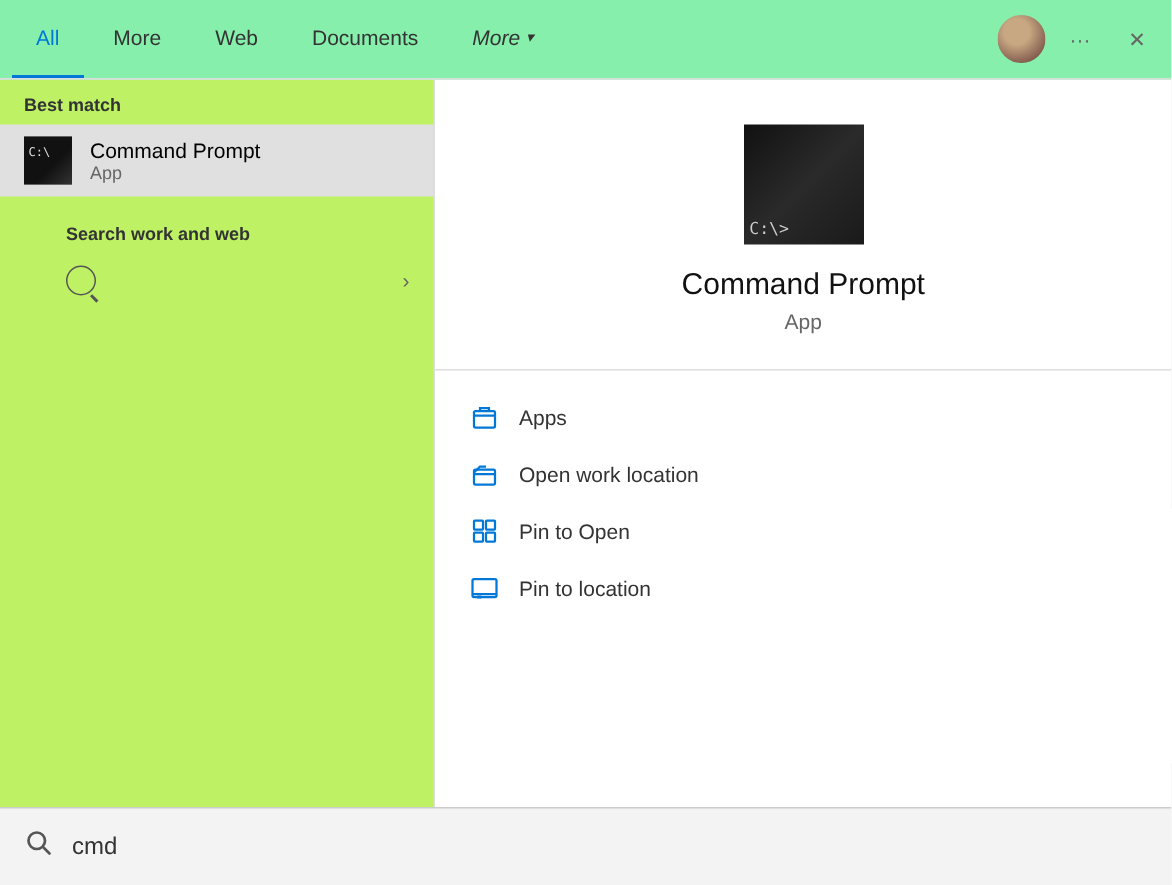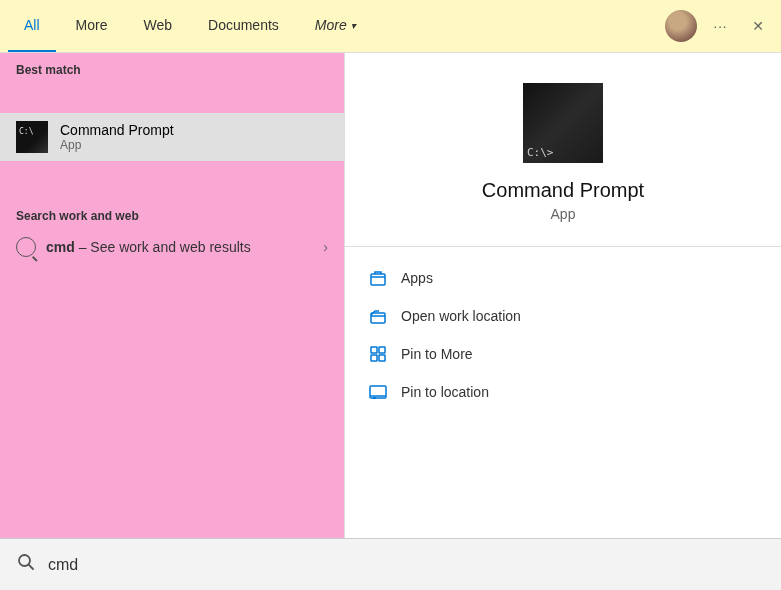--- a/index.html
+++ b/index.html
@@ -18,21 +18,21 @@
       height: 590px;
       display: flex;
       flex-direction: column;
       background: #f3f3f3;
     }
 
     
     .nav-tabs {
       display: flex;
       align-items: center;
-      background: #fef9c3;
+      background: #86efac;
       padding: 0 8px;
       height: 53px;
       border-bottom: 1px solid #ddd;
       position: relative;
     }
     .nav-tab {
       padding: 0 16px;
       height: 100%;
       display: flex;
       align-items: center;
@@ -92,26 +92,25 @@
 
     
     .content-area {
       display: flex;
       flex: 1;
       overflow: hidden;
     }
 
     
     .left-panel {
-      width: 345px;
-      background: #f9a8d4;
+      width: 290px;
+      background: #bef264;
       display: flex;
       flex-direction: column;
       border-right: 1px solid #ddd;
-      gap: 30px;
     }
 
     .section-label {
       font-size: 12px;
       font-weight: 600;
       color: #333;
       padding: 10px 16px 6px 16px;
       text-transform: none;
     }
 
@@ -161,20 +160,21 @@
       color: #000;
     }
     .result-type {
       font-size: 12px;
       color: #666;
     }
 
     
     .section-web {
       margin-top: 8px;
+      margin-left: 28px;
     }
     .web-search-row {
       display: flex;
       align-items: center;
       padding: 8px 16px;
       gap: 10px;
       cursor: pointer;
     }
     .search-icon-circle {
       width: 20px;
@@ -358,23 +358,20 @@
         <div class="result-text">
           <span class="result-name">Command Prompt</span>
           <span class="result-type">App</span>
         </div>
       </div>
 
       <div class="section-web">
         <div class="section-label">Search work and web</div>
         <div class="web-search-row">
           <div class="search-icon-circle"></div>
-          <span class="web-search-text">
-            <span class="query">cmd</span><span> – See work and web results</span>
-          </span>
           <span class="web-chevron">›</span>
         </div>
       </div>
     </div>
 
     <div class="right-panel">
       <div class="app-preview-icon"></div>
       <div class="app-preview-name">Command Prompt</div>
       <div class="app-preview-type">App</div>
 
@@ -407,21 +404,21 @@
 
         <div class="action-item">
           <span class="action-icon icon-pin">
             <svg viewBox="0 0 18 18" fill="none" stroke="#0078d7" stroke-width="1.5">
               <rect x="2" y="2" width="6" height="6" rx="0.5"></rect>
               <rect x="10" y="2" width="6" height="6" rx="0.5"></rect>
               <rect x="2" y="10" width="6" height="6" rx="0.5"></rect>
               <rect x="10" y="10" width="6" height="6" rx="0.5"></rect>
             </svg>
           </span>
-          <span>Pin to More</span>
+          <span>Pin to Open</span>
         </div>
 
         <div class="action-item">
           <span class="action-icon icon-pintask">
             <svg viewBox="0 0 18 18" fill="none" stroke="#0078d7" stroke-width="1.5">
               <rect x="1" y="3" width="16" height="12" rx="1"></rect>
               <path d="M1 13h16"></path>
               <rect x="4" y="14" width="3" height="2" rx="0.3" fill="#0078d7" stroke="none"></rect>
             </svg>
           </span>

